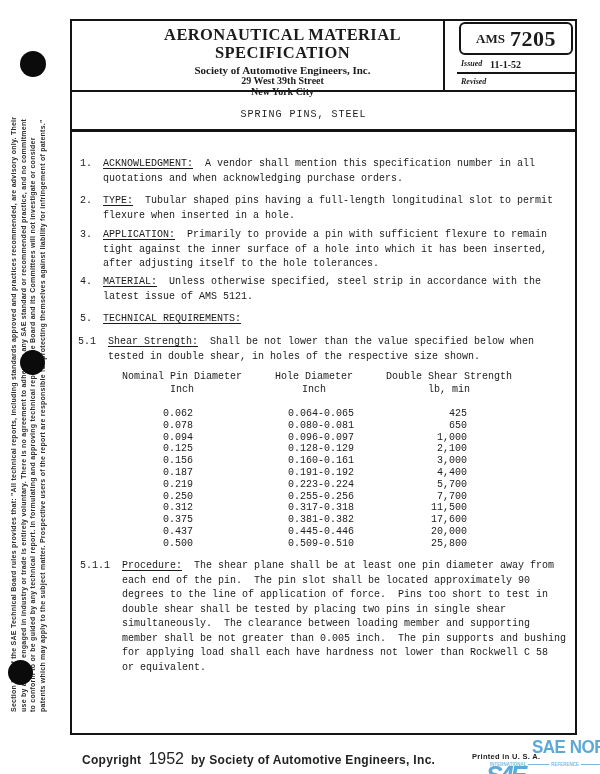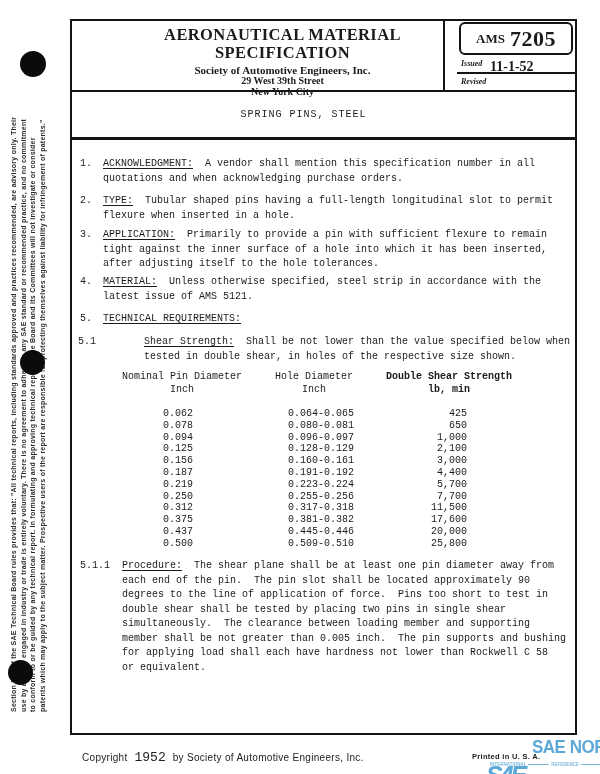--- a/index.html
+++ b/index.html
@@ -46,54 +46,54 @@
     display:flex; align-items:center; justify-content:center; gap:5px;
   }
   .ams-prefix { font-size:13px; font-weight:bold; }
   .ams-number { font-size:22px; font-weight:bold; letter-spacing:0.5px; }
   .issued-row { position:absolute; left:0; top:38px; width:100%; height:13px; }
   .revised-row {
     position:absolute; left:0; top:51px; width:100%; height:18px;
     border-top:2px solid #141414; padding-top:3px;
   }
   .small-label { position:absolute; left:4px; font-size:8px; font-weight:bold; font-style:italic; }
-  .small-value { position:absolute; left:33px; font-size:14px; font-weight:bold; }
+  .small-value { position:absolute; left:33px; font-size:10px; font-weight:bold; }
   .title-band {
-    position:absolute; left:0; top:71px; width:100%; height:48px;
+    position:absolute; left:0; top:71px; width:100%; height:40px;
     border-bottom:3px solid #141414; text-align:center; padding-top:12px; padding-right:40px;
   }
   .doc-title { font-size:10px; letter-spacing:1px; }
   
   .para { position:absolute; left:0; top:0; width:600px; font-size:10px; line-height:14.5px; }
   .para .num   { position:absolute; white-space:pre; }
   .para .ptext { position:absolute; white-space:pre; }
   .plabel { text-decoration:underline; text-underline-offset:2px; }
   .p1   { top:157px; } .p1 .num{left:80px;} .p1 .ptext{left:103px;}
   .p2   { top:194px; } .p2 .num{left:80px;} .p2 .ptext{left:103px;}
   .p3   { top:228px; } .p3 .num{left:80px;} .p3 .ptext{left:103px;}
   .p4   { top:275px; } .p4 .num{left:80px;} .p4 .ptext{left:103px;}
   .p5   { top:312px; } .p5 .num{left:80px;} .p5 .ptext{left:103px;}
-  .p51  { top:335px; } .p51 .num{left:78px;} .p51 .ptext{left:108px;margin-left:36px;}
+  .p51  { top:335px; } .p51 .num{left:78px;} .p51 .ptext{left:108px;}
   .p511 { top:559px; } .p511 .num{left:80px;text-align:center;} .p511 .ptext{left:122px;}
   
   .thead { position:absolute; top:370px; font-size:10px; line-height:13px; white-space:pre; text-align:center; }
   .th1 { left:120px; width:124px; }
   .th2 { left:253px; width:122px; }
-  .th3 { left:386px; width:126px;font-weight:bold; }
+  .th3 { left:386px; width:126px; }
   .trow { position:absolute; left:0; width:600px; font-size:10px; line-height:11.8px; }
   .trow .c1 { position:absolute; left:120px; width:116px; text-align:center; }
   .trow .c2 { position:absolute; left:258px; width:126px; text-align:center; }
   .trow .c3 { position:absolute; left:367px; width:100px; text-align:right; }
   
   .copyright-line {
     position:absolute; left:82px; top:750px; display:flex; align-items:baseline; gap:7px;
     font-family:"Liberation Sans",sans-serif; color:#222;
   }
-  .cp-small { font-size:10px; font-weight:normal; letter-spacing:0.3px;text-align:center; }
-  .cp-year  { font-family:Liberation Mono, monospace; font-size:13px; }
+  .cp-small { font-size:12px; font-weight:bold; letter-spacing:0.3px;text-align:center; }
+  .cp-year  { font-family:Liberation Sans, sans-serif; font-size:16px; }
   .printed-note {
     position:absolute; left:472px; top:752px; z-index:4;
     font:bold 7.5px "Liberation Sans",sans-serif; color:#222; letter-spacing:0.3px;
   }
   .logo { position:absolute; left:486px; top:736px; width:120px; z-index:3; }
   .logo-mark {
     position:absolute; left:0; top:0;
     font:bold italic 25px/25px "Liberation Sans",sans-serif;
     letter-spacing:-3px; color:#5ca9d8;margin-top:27px;
   }

